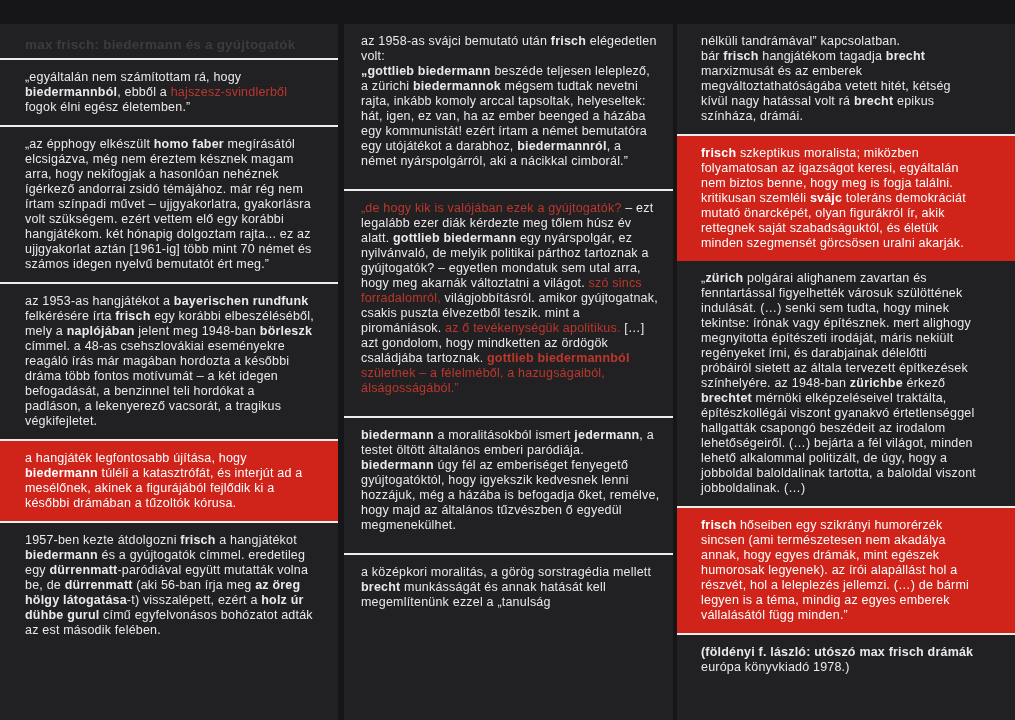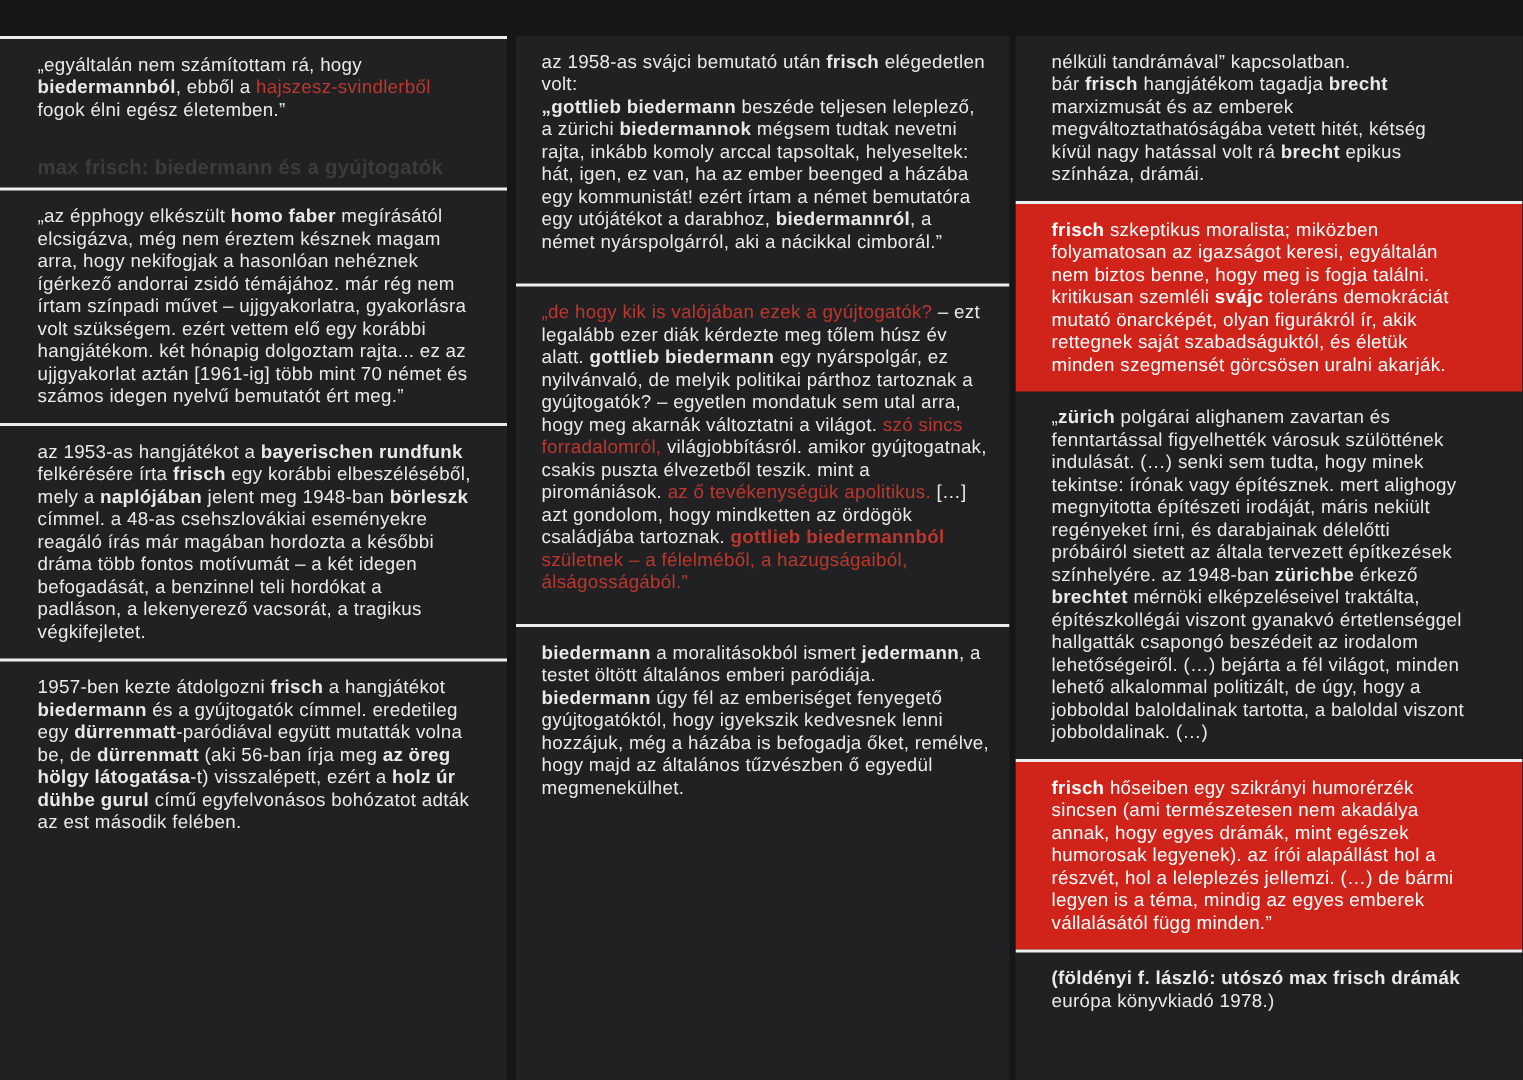--- a/index.html
+++ b/index.html
@@ -41,45 +41,51 @@
   p{margin:0;}
   p + p{margin-top:12px;text-decoration:underline;}
   .b{font-weight:bold;}
   .rt{color:#bc372d;}
 </style>
 </head>
 <body>
 
 <div class="page">
   <div class="col" id="col0">
+      <div class="block title-block">
+        <p><span class="b">max frisch: biedermann és a gyújtogatók</span></p>
+      </div>
       <div class="block rule">
         <p><span>„egyáltalán nem számítottam rá, hogy </span><span class="b">biedermannból</span><span>, ebből a </span><span class="rt">hajszesz-svindlerből</span><span> fogok élni egész életemben.”</span></p>
-      </div>
-      <div class="block title-block">
-        <p><span class="b">max frisch: biedermann és a gyújtogatók</span></p>
       </div>
       <div class="block rule">
         <p><span>„az épphogy elkészült </span><span class="b">homo faber</span><span> megírásától elcsigázva, még nem éreztem késznek magam arra, hogy nekifogjak a hasonlóan nehéznek ígérkező andorrai zsidó témájához. már rég nem írtam színpadi művet – ujjgyakorlatra, gyakorlásra volt szükségem. ezért vettem elő egy korábbi hangjátékom. két hónapig dolgoztam rajta... ez az ujjgyakorlat aztán [1961-ig] több mint 70 német és számos idegen nyelvű bemutatót ért meg.”</span></p>
       </div>
       <div class="block rule">
         <p><span>az 1953-as hangjátékot a </span><span class="b">bayerischen rundfunk</span><span> felkérésére írta </span><span class="b">frisch</span><span> egy korábbi elbeszéléséből, mely a </span><span class="b">naplójában</span><span> jelent meg 1948-ban </span><span class="b">börleszk</span><span> címmel. a 48-as csehszlovákiai eseményekre reagáló írás már magában hordozta a későbbi dráma több fontos motívumát – a két idegen befogadását, a benzinnel teli hordókat a padláson, a lekenyerező vacsorát, a tragikus végkifejletet.</span></p>
+      </div>
+      <div class="block rule red">
+        <p><span>a hangjáték legfontosabb újítása, hogy </span><span class="b">biedermann</span><span> túléli a katasztrófát, és interjút ad a mesélőnek, akinek a figurájából fejlődik ki a későbbi drámában a tűzoltók kórusa.</span></p>
       </div>
       <div class="block rule">
         <p><span>1957-ben kezte átdolgozni </span><span class="b">frisch</span><span> a hangjátékot </span><span class="b">biedermann</span><span> és a gyújtogatók címmel. eredetileg egy </span><span class="b">dürrenmatt</span><span>-paródiával együtt mutatták volna be, de </span><span class="b">dürrenmatt</span><span> (aki 56-ban írja meg </span><span class="b">az öreg hölgy látogatása</span><span>-t) visszalépett, ezért a </span><span class="b">holz úr dühbe gurul</span><span> című egyfelvonásos bohózatot adták az est második felében.</span></p>
       </div>
     </div>
   <div class="col" id="col1">
       <div class="block">
         <p><span>az 1958-as svájci bemutató után </span><span class="b">frisch</span><span> elégedetlen volt:</span><br><span class="b">„gottlieb biedermann</span><span> beszéde teljesen leleplező, a zürichi </span><span class="b">biedermannok</span><span> mégsem tudtak nevetni rajta, inkább komoly arccal tapsoltak, helyeseltek: hát, igen, ez van, ha az ember beenged a házába egy kommunistát! ezért írtam a német bemutatóra egy utójátékot a darabhoz, </span><span class="b">biedermannról</span><span>, a német nyárspolgárról, aki a nácikkal cimborál.”</span></p>
       </div>
       <div class="block rule">
         <p><span class="rt">„de hogy kik is valójában ezek a gyújtogatók?</span><span> – ezt legalább ezer diák kérdezte meg tőlem húsz év alatt. </span><span class="b">gottlieb biedermann</span><span> egy nyárspolgár, ez nyilvánvaló, de melyik politikai párthoz tartoznak a gyújtogatók? – egyetlen mondatuk sem utal arra, hogy meg akarnák változtatni a világot. </span><span class="rt">szó sincs forradalomról,</span><span> világjobbításról. amikor gyújtogatnak, csakis puszta élvezetből teszik. mint a piromániások. </span><span class="rt">az ő tevékenységük apolitikus.</span><span> […] azt gondolom, hogy mindketten az ördögök családjába tartoznak. </span><span class="b rt">gottlieb biedermannból</span><span class="rt"> születnek – a félelméből, a hazugságaiból, álságosságából.”</span></p>
       </div>
       <div class="block rule">
         <p><span class="b">biedermann</span><span> a moralitásokból ismert </span><span class="b">jedermann</span><span>, a testet öltött általános emberi paródiája. </span><span class="b">biedermann</span><span> úgy fél az emberiséget fenyegető gyújtogatóktól, hogy igyekszik kedvesnek lenni hozzájuk, még a házába is befogadja őket, remélve, hogy majd az általános tűzvészben ő egyedül megmenekülhet.</span></p>
+      </div>
+      <div class="block rule">
+        <p><span>a középkori moralitás, a görög sorstragédia mellett </span><span class="b">brecht</span><span> munkásságát és annak hatását kell megemlítenünk ezzel a „tanulság</span></p>
       </div>
     </div>
   <div class="col" id="col2">
       <div class="block">
         <p><span>nélküli tandrámával” kapcsolatban.</span><br><span>bár </span><span class="b">frisch</span><span> hangjátékom tagadja </span><span class="b">brecht</span><span> marxizmusát és az emberek megváltoztathatóságába vetett hitét, kétség kívül nagy hatással volt rá </span><span class="b">brecht</span><span> epikus színháza, drámái.</span></p>
       </div>
       <div class="block rule red">
         <p><span class="b">frisch</span><span> szkeptikus moralista; miközben folyamatosan az igazságot keresi, egyáltalán nem biztos benne, hogy meg is fogja találni. kritikusan szemléli </span><span class="b">svájc</span><span> toleráns demokráciát mutató önarcképét, olyan figurákról ír, akik rettegnek saját szabadságuktól, és életük minden szegmensét görcsösen uralni akarják.</span></p>
       </div>
       <div class="block">

